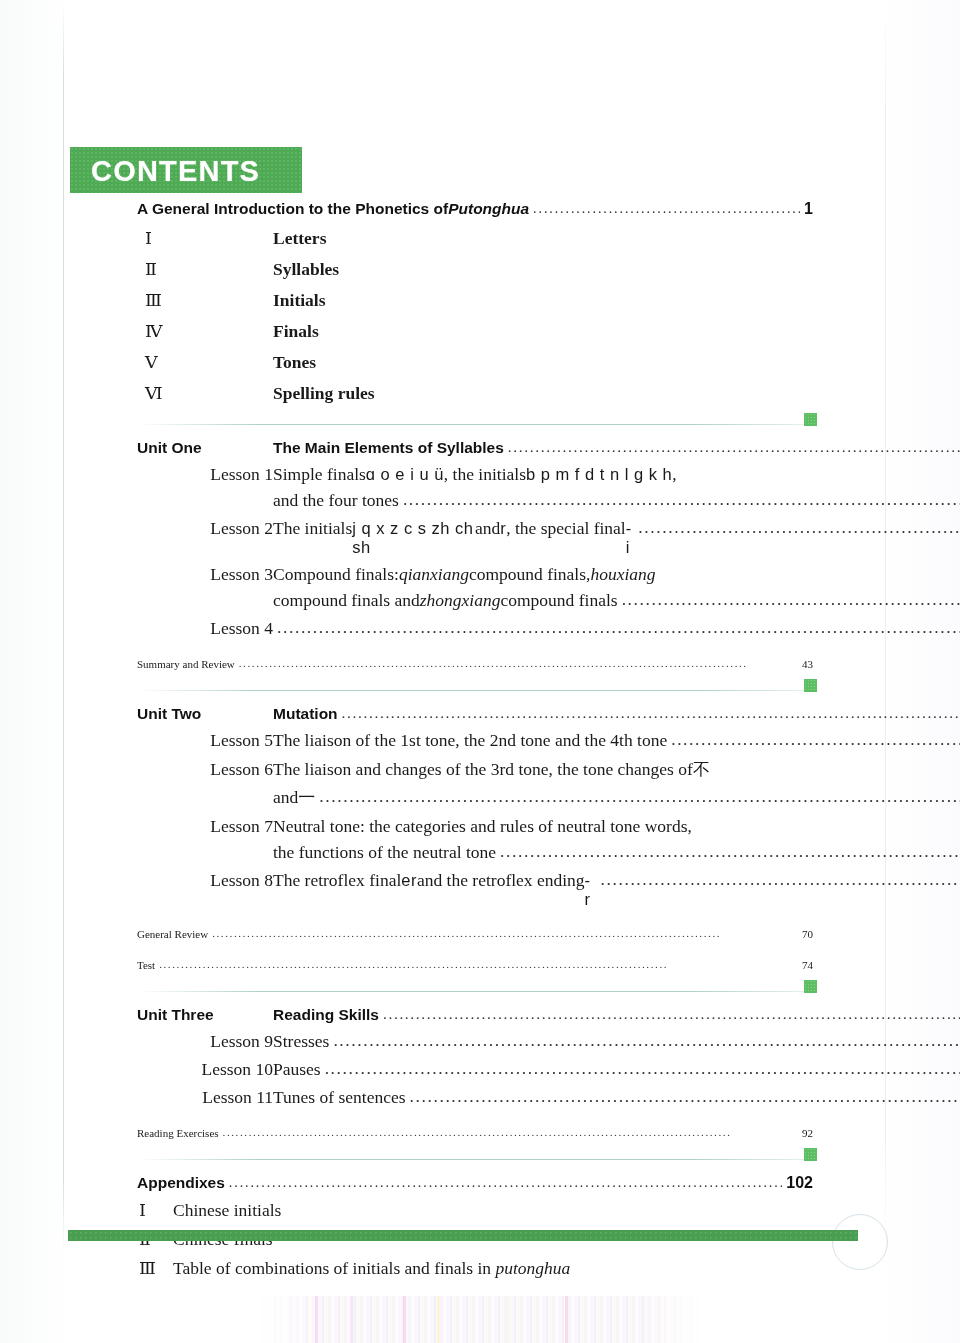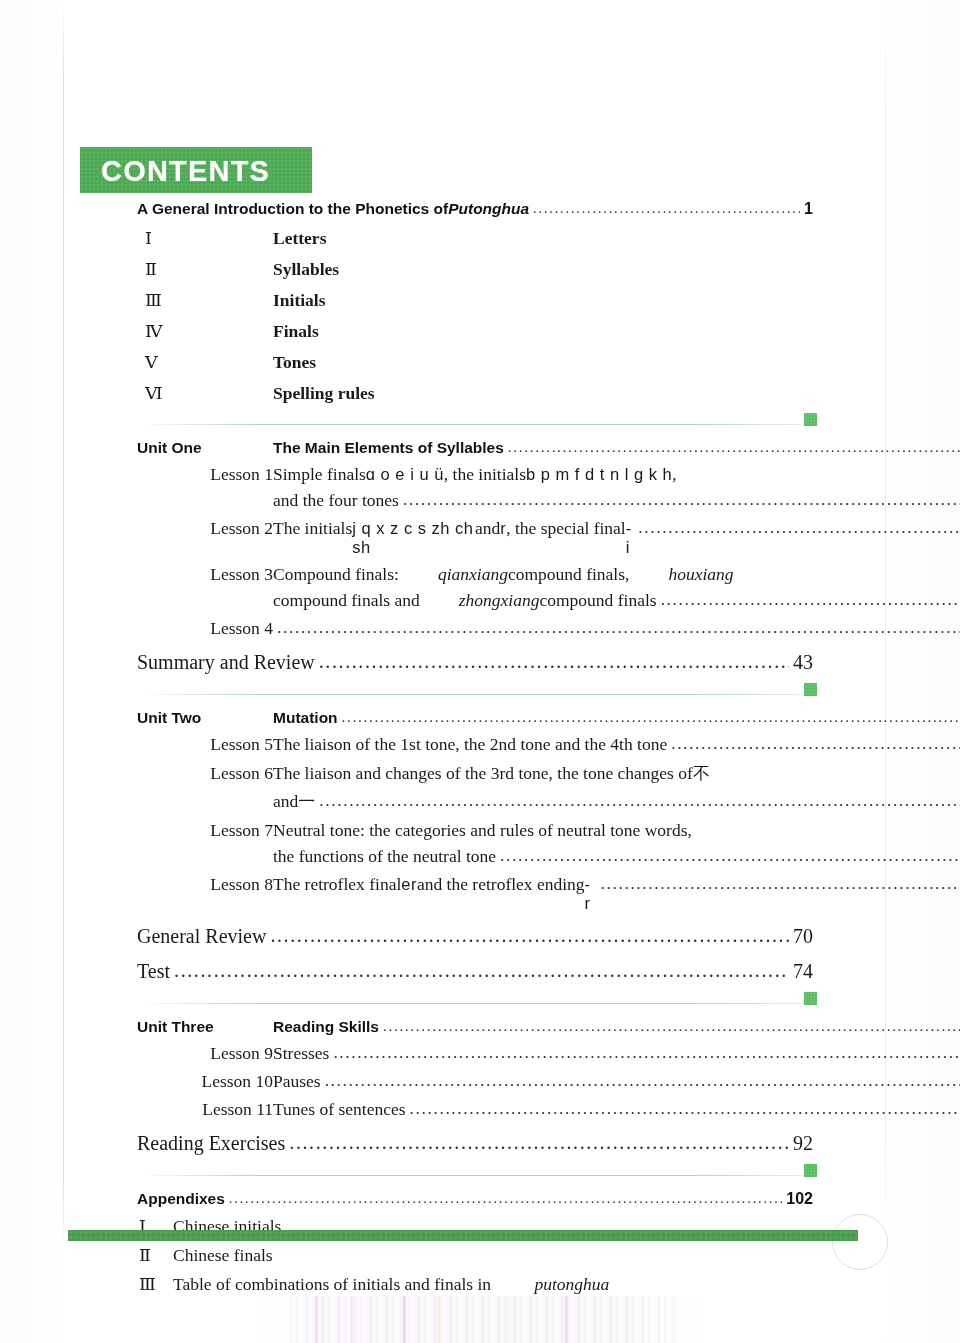--- a/index.html
+++ b/index.html
@@ -38,21 +38,21 @@
       rgba(253,251,253,1) 12px, rgba(253,251,253,1) 16px);
     opacity:.85;
     -webkit-mask-image: linear-gradient(to right, transparent 0%, #000 14%, #000 86%, transparent 100%);
             mask-image: linear-gradient(to right, transparent 0%, #000 14%, #000 86%, transparent 100%);
   }
   #bottom-scan-artifact .stripe-pink   { position:absolute; top:0; width:3px; height:100%; background:#f0b7e6; opacity:.55; }
   #bottom-scan-artifact .stripe-yellow { position:absolute; top:0; width:3px; height:100%; background:#f7eebb; opacity:.55; }
 
   
   #contents-banner {
-    position:absolute; left:80px; top:147px; width:232px; height:46px;
+    position:absolute; left:70px; top:147px; width:232px; height:46px;
     background:#4eab54;
     background-image: radial-gradient(rgba(255,255,255,.10) 1px, transparent 1px),
                       radial-gradient(rgba(0,90,40,.08) 1px, transparent 1px);
     background-size: 4px 4px, 7px 7px;
   }
   #contents-banner-label {
     position:absolute; left:21px; top:8px;
     font-family:"Liberation Sans","DejaVu Sans",sans-serif;
     font-weight:bold; font-size:29px; letter-spacing:1.2px;
     color:#ffffff;
@@ -103,24 +103,24 @@
   
   .lesson-row { display:flex; align-items:baseline; margin-top:7px; font-size:17.5px; }
   .lesson-row .lname { flex:0 0 136px; white-space:nowrap;text-align:right; }
   .lesson-row .lbody { flex:1 1 auto; }
   .lbody .line { display:flex; align-items:baseline; }
   .lbody .line + .line { margin-top:5px; }
   .ltext { white-space:nowrap; }
   .lpage { padding-left:2px; white-space:nowrap; }
 
   
-  .full-row { display:flex; align-items:flex-start; margin-top:12px; font-size:20px; }
+  .full-row { display:flex; align-items:flex-start; margin-top:19px; font-size:11px; }
   .full-row .ftext { white-space:nowrap; }
 
-  .ital { font-style:italic;margin-left:39px; }
+  .ital { font-style:italic; }
   .py {
     font-family:"Liberation Sans","DejaVu Sans",sans-serif;
     font-size:16.5px;
     letter-spacing:.5px;
   }
   .han { font-family:"DejaVu Sans", sans-serif; font-size:17px; }
 
   
   .sep { position:relative; height:1px; width:676px; margin:20px 0 14px 0; }
   .sep .rule {

